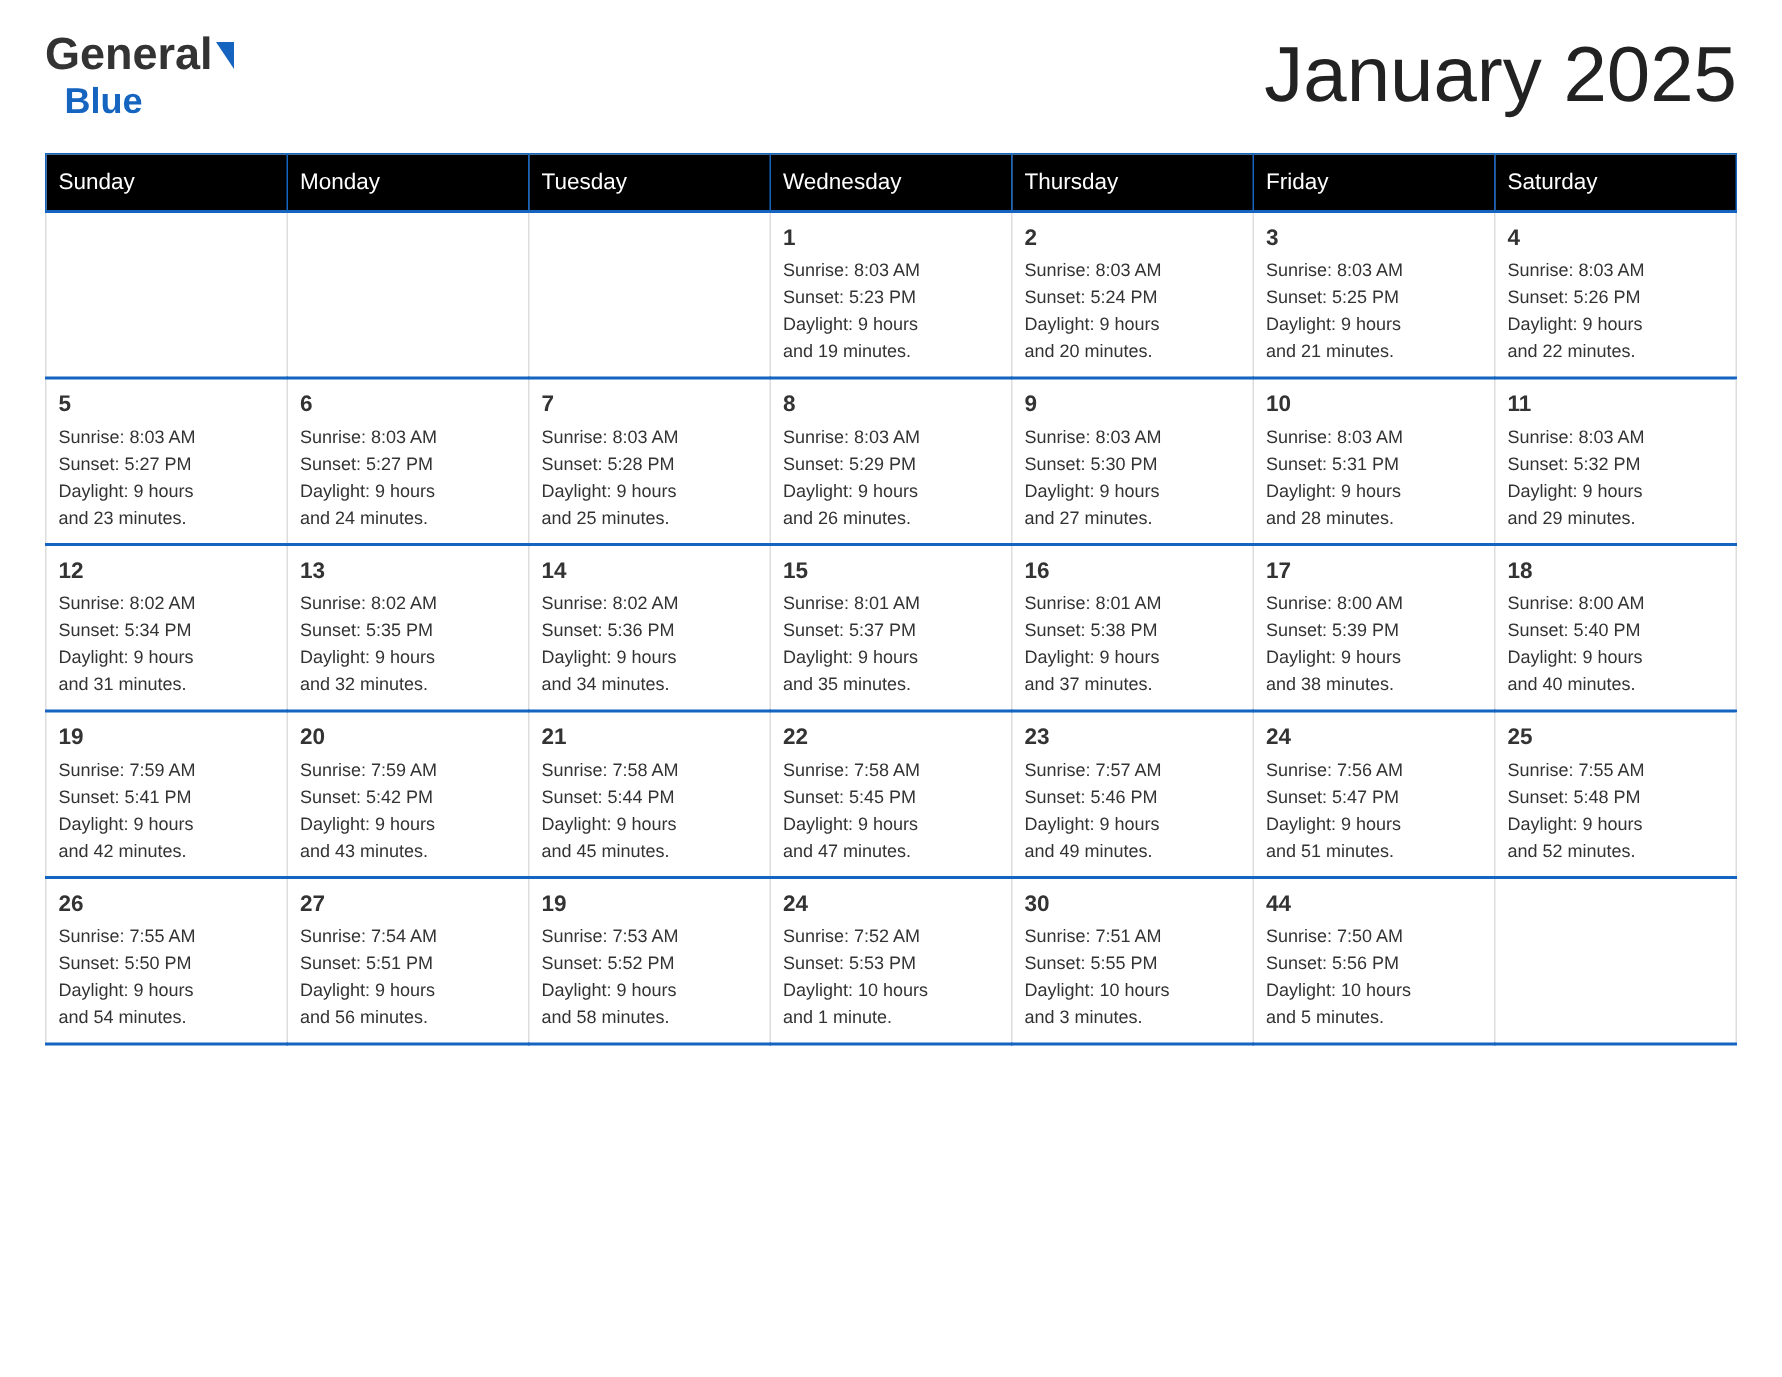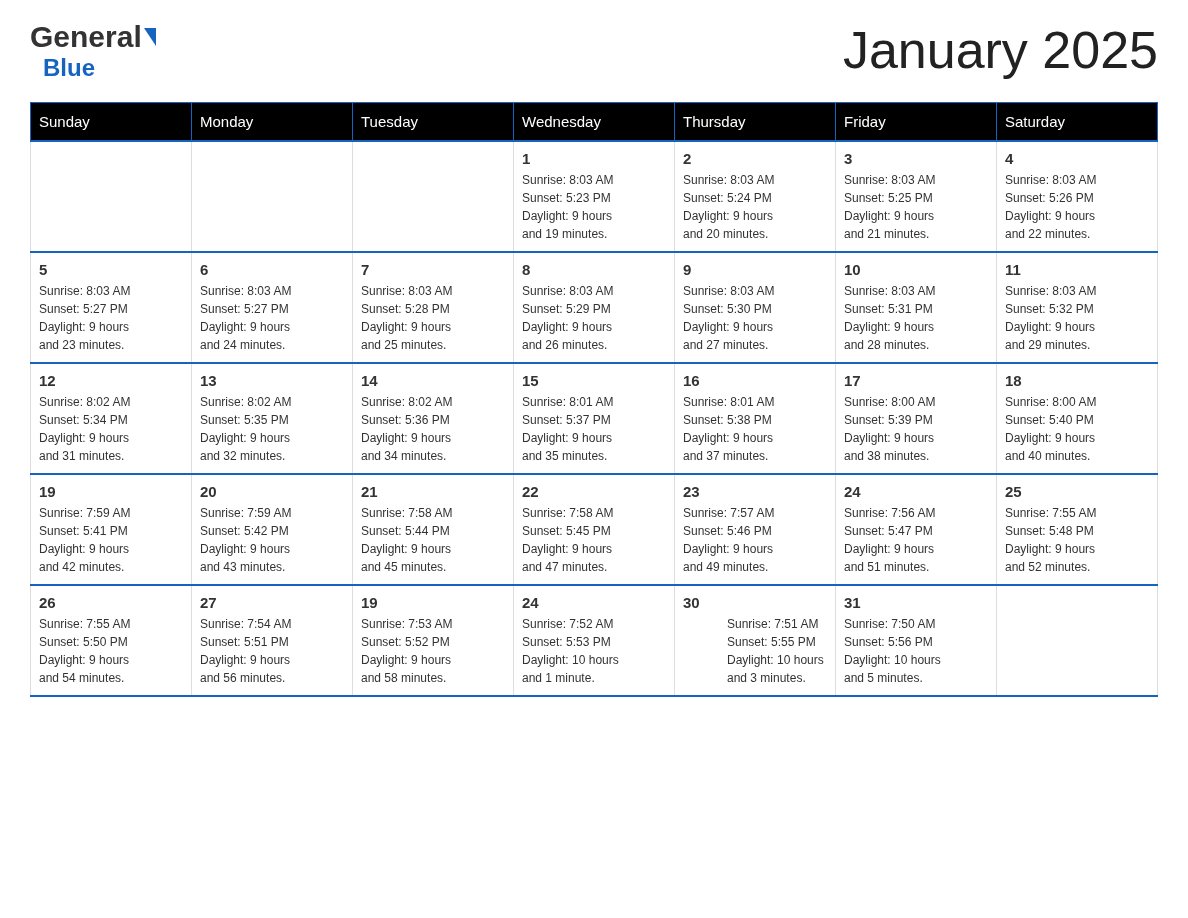--- a/index.html
+++ b/index.html
@@ -342,27 +342,27 @@
         </td>
         <td>
           <span class="day-number">24</span>
           <div class="day-info" style="white-space: pre-line;">Sunrise: 7:52 AM
 Sunset: 5:53 PM
 Daylight: 10 hours
 and 1 minute.</div>
         </td>
         <td>
           <span class="day-number">30</span>
-          <div class="day-info" style="white-space: pre-line; margin-left: 44px;">Sunrise: 7:51 AM
+          <div class="day-info" style="white-space: pre-line;">Sunrise: 7:51 AM
 Sunset: 5:55 PM
 Daylight: 10 hours
 and 3 minutes.</div>
         </td>
         <td>
-          <span class="day-number">31</span>
+          <span class="day-number">44</span>
           <div class="day-info" style="white-space: pre-line;">Sunrise: 7:50 AM
 Sunset: 5:56 PM
 Daylight: 10 hours
 and 5 minutes.</div>
         </td>
         <td class="empty-cell"></td>
       </tr>
     </tbody>
 </table>
 

